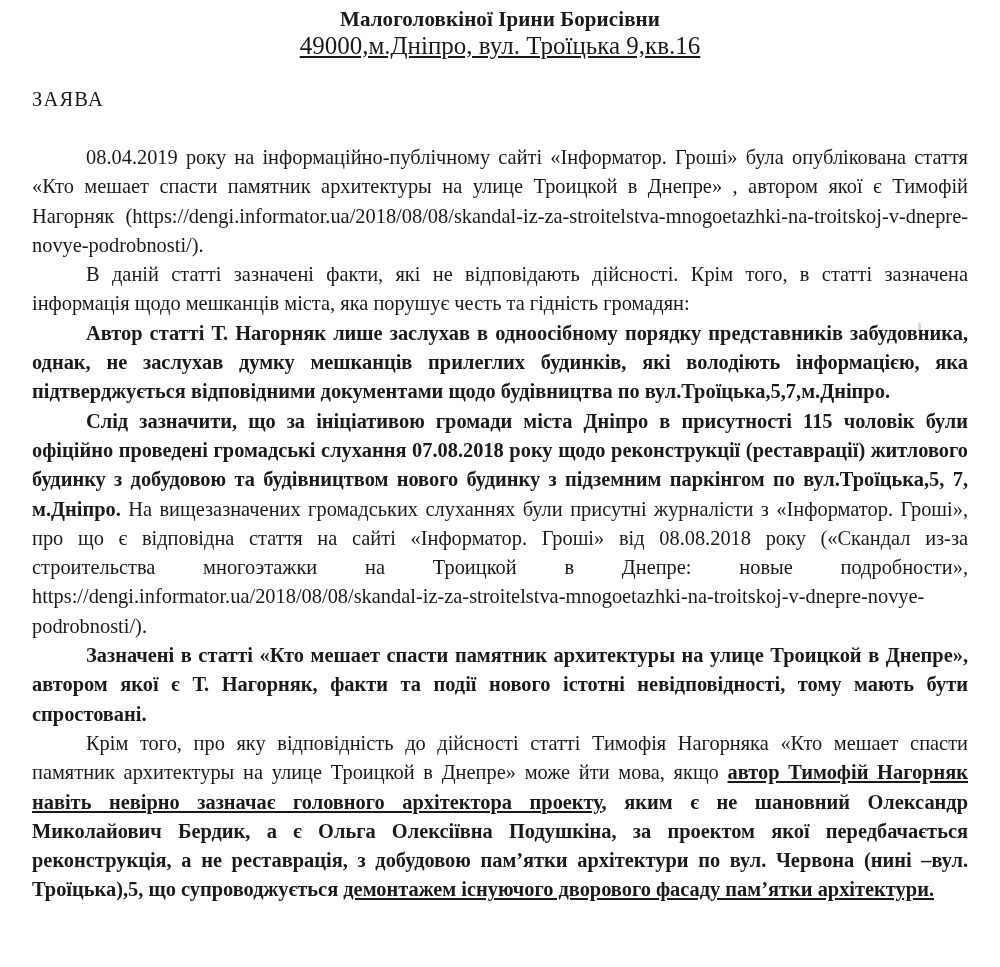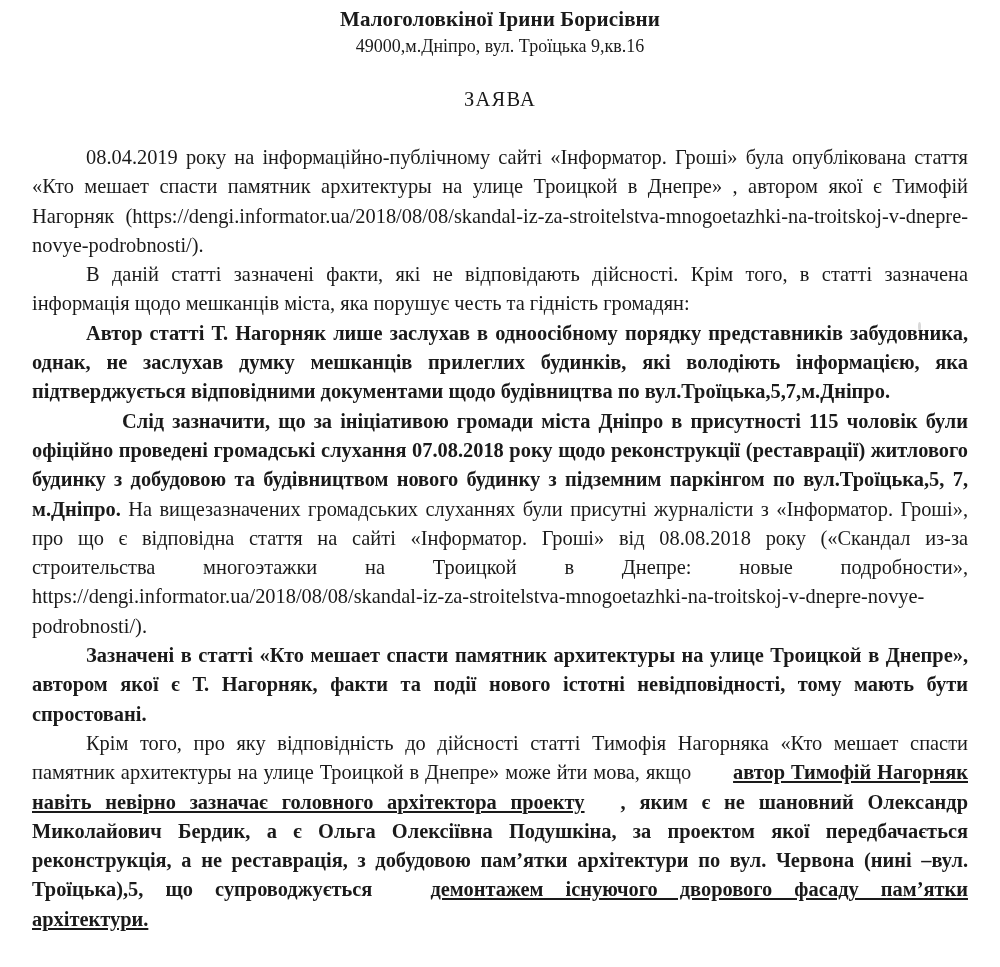--- a/index.html
+++ b/index.html
@@ -34,27 +34,27 @@
     padding-top: 6px;
   }
   .addressee-name {
     font-size: 21px;
     font-weight: bold;
     line-height: 26px;
     letter-spacing: 0.1px;
     white-space: nowrap;
   }
   .addressee-address {
-    font-size: 18px;
+    font-size: 25px;
     font-weight: normal;
     line-height: 28px;
     white-space: nowrap;
+    text-decoration: underline;
   }
   .doc-title {
-    text-align: center;
     font-size: 20.5px;
     font-weight: normal;
     letter-spacing: 1.2px;
     margin-top: 28px;
     margin-bottom: 12px;
   }
   .para {
     font-size: 20.4px;
     line-height: 29.3px;
     text-align: justify;
@@ -62,21 +62,21 @@
     margin: 0;
     hyphens: none;
     word-spacing: 0px;
   }
   .para.first-body {
     margin-top: 32px;
   }
   .para.bold {
     font-weight: bold;
   }
-  b, strong { font-weight: bold; margin-left: 36px; }
+  b, strong { font-weight: bold; }
   .u {
     text-decoration: underline;
     text-underline-offset: 2px;
   }
   
   .speck {
     position: absolute;
     background: #b9b9b9;
     border-radius: 50%;
     opacity: .55;

